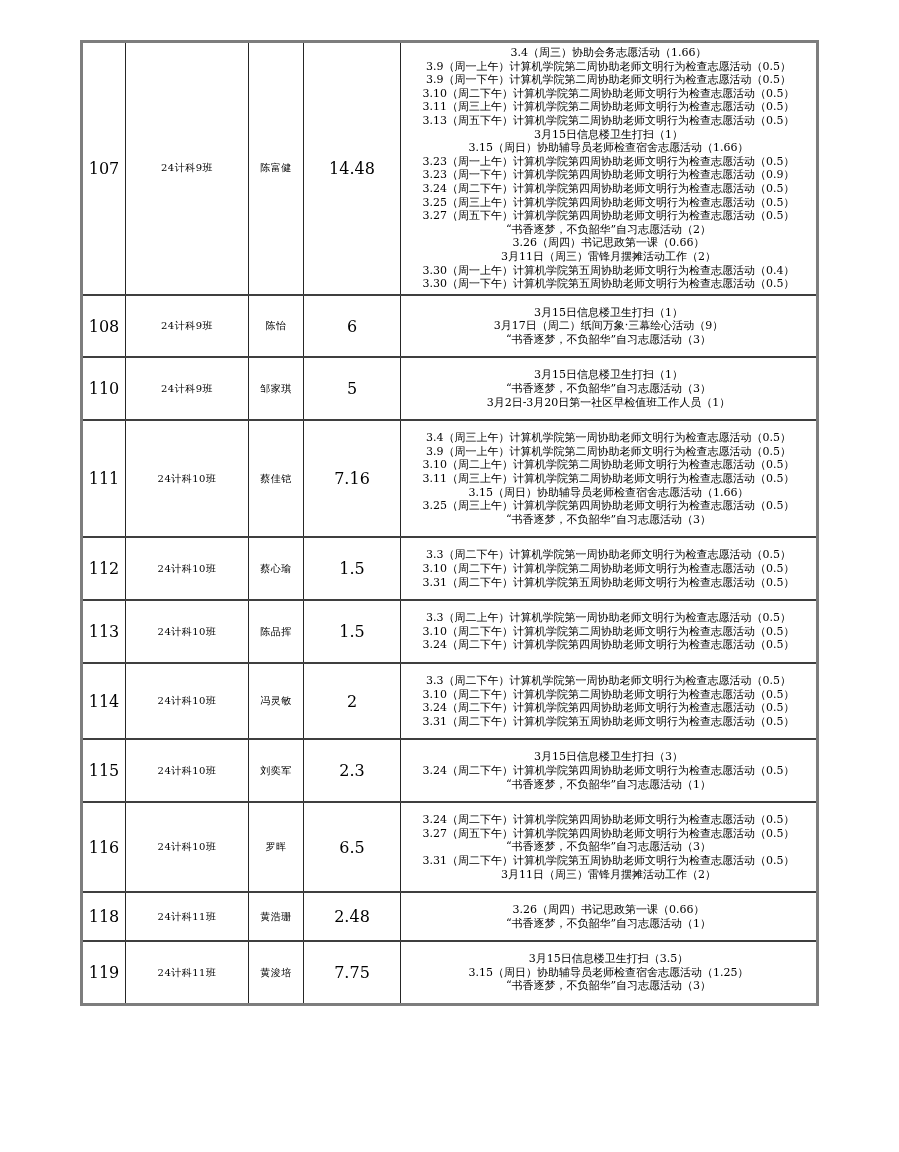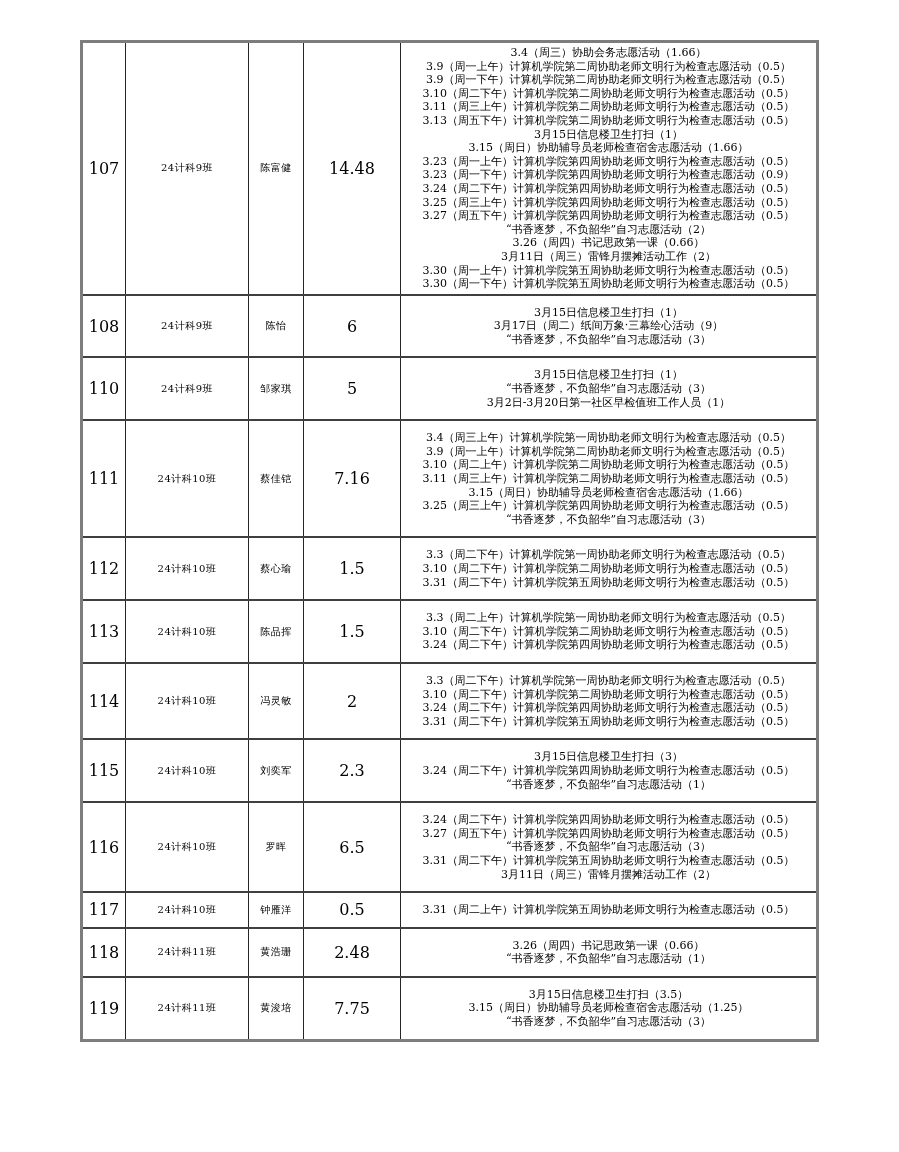--- a/index.html
+++ b/index.html
@@ -91,21 +91,21 @@
             <div class="activity-line">3月15日信息楼卫生打扫（1）</div>
             <div class="activity-line">3.15（周日）协助辅导员老师检查宿舍志愿活动（1.66）</div>
             <div class="activity-line">3.23（周一上午）计算机学院第四周协助老师文明行为检查志愿活动（0.5）</div>
             <div class="activity-line">3.23（周一下午）计算机学院第四周协助老师文明行为检查志愿活动（0.9）</div>
             <div class="activity-line">3.24（周二下午）计算机学院第四周协助老师文明行为检查志愿活动（0.5）</div>
             <div class="activity-line">3.25（周三上午）计算机学院第四周协助老师文明行为检查志愿活动（0.5）</div>
             <div class="activity-line">3.27（周五下午）计算机学院第四周协助老师文明行为检查志愿活动（0.5）</div>
             <div class="activity-line">“书香逐梦，不负韶华”自习志愿活动（2）</div>
             <div class="activity-line">3.26（周四）书记思政第一课（0.66）</div>
             <div class="activity-line">3月11日（周三）雷锋月摆摊活动工作（2）</div>
-            <div class="activity-line">3.30（周一上午）计算机学院第五周协助老师文明行为检查志愿活动（0.5）</div>
+            <div class="activity-line">3.30（周一上午）计算机学院第五周协助老师文明行为检查志愿活动（0.4）</div>
             <div class="activity-line">3.30（周一下午）计算机学院第五周协助老师文明行为检查志愿活动（0.5）</div>
           </td>
         </tr>
         <tr>
           <td class="no-cell">108</td>
           <td class="class-cell">24计科9班</td>
           <td class="name-cell">陈怡</td>
           <td class="hours-cell">6</td>
           <td class="activities-cell">
             <div class="activity-line">3月15日信息楼卫生打扫（1）</div>
@@ -191,29 +191,20 @@
           <td class="hours-cell">6.5</td>
           <td class="activities-cell">
             <div class="activity-line">3.24（周二下午）计算机学院第四周协助老师文明行为检查志愿活动（0.5）</div>
             <div class="activity-line">3.27（周五下午）计算机学院第四周协助老师文明行为检查志愿活动（0.5）</div>
             <div class="activity-line">“书香逐梦，不负韶华”自习志愿活动（3）</div>
             <div class="activity-line">3.31（周二下午）计算机学院第五周协助老师文明行为检查志愿活动（0.5）</div>
             <div class="activity-line">3月11日（周三）雷锋月摆摊活动工作（2）</div>
           </td>
         </tr>
         <tr>
-          <td class="no-cell">117</td>
-          <td class="class-cell">24计科10班</td>
-          <td class="name-cell">钟雁洋</td>
-          <td class="hours-cell">0.5</td>
-          <td class="activities-cell">
-            <div class="activity-line">3.31（周二上午）计算机学院第五周协助老师文明行为检查志愿活动（0.5）</div>
-          </td>
-        </tr>
-        <tr>
           <td class="no-cell">118</td>
           <td class="class-cell">24计科11班</td>
           <td class="name-cell">黄浩珊</td>
           <td class="hours-cell">2.48</td>
           <td class="activities-cell">
             <div class="activity-line">3.26（周四）书记思政第一课（0.66）</div>
             <div class="activity-line">“书香逐梦，不负韶华”自习志愿活动（1）</div>
           </td>
         </tr>
         <tr>

